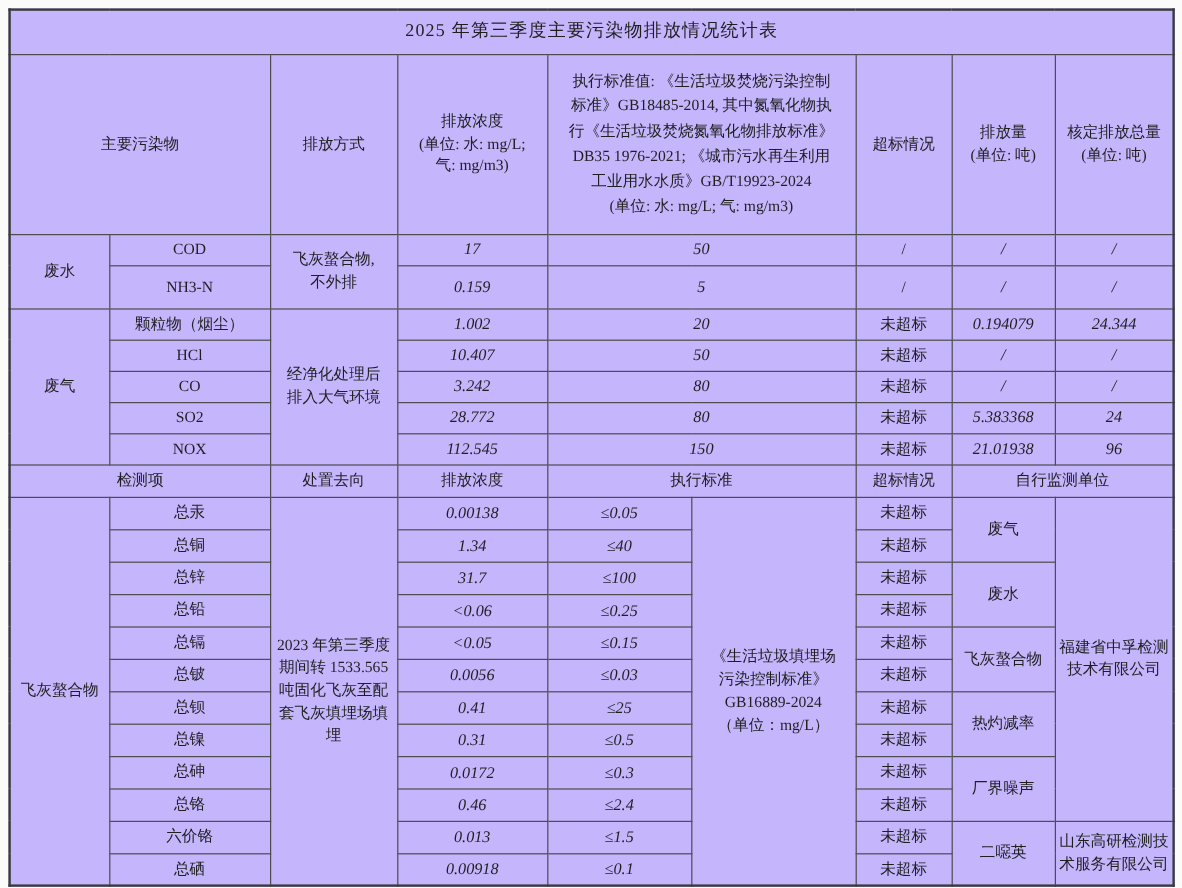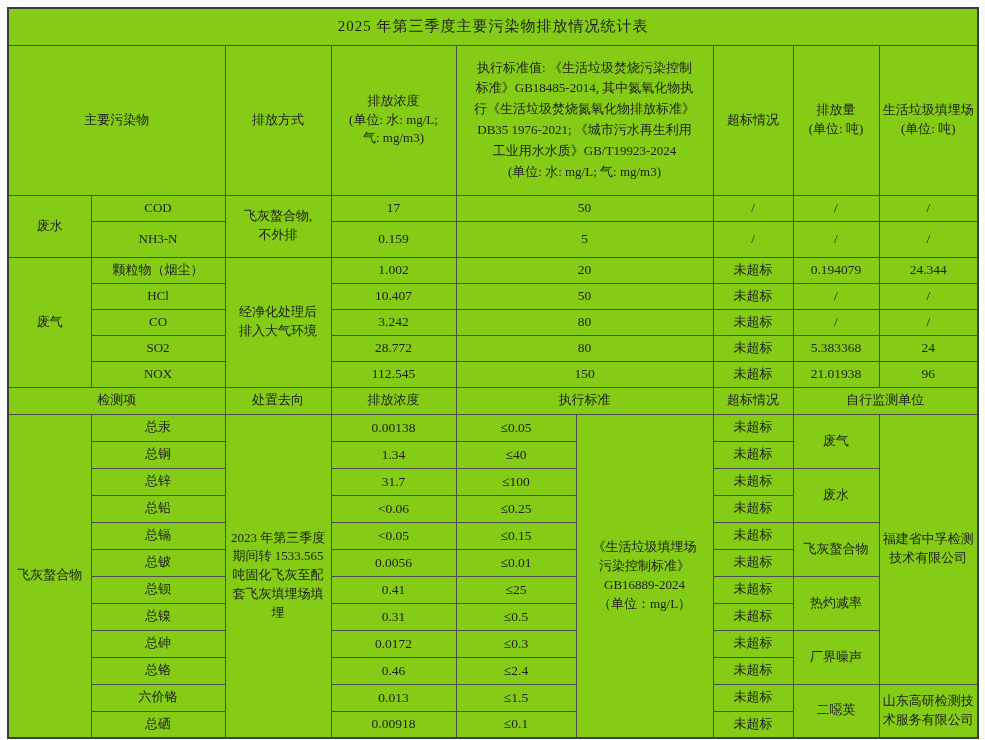--- a/index.html
+++ b/index.html
@@ -11,40 +11,40 @@
   }
   .sheet {
     position: absolute;
     left: 7px; top: 7px;
   }
   table {
     border-collapse: collapse;
     table-layout: fixed;
     width: 970px;
     height: 727px;
-    background: #84cc16;
+    background: #c4b5fd;
     border: 2px solid #3c3c3c;
   }
   td {
     border: 1px solid #4d4d4d;
     text-align: center;
     vertical-align: middle;
     font-size: 13px;
     line-height: 1.45;
     padding: 1px 3px;
     white-space: pre-line;
     overflow: hidden;
   }
   tr.title-row td {
     font-size: 15px;
     letter-spacing: 1px;
     border-bottom: 1px solid #4d4d4d;
   }
   td.std-hdr { line-height: 1.6; }
-  td.num { font-size: 13.5px; }
+  td.num { font-size: 13.5px; font-style: italic; }
 </style>
 </head>
 <body>
 
 <div class="sheet">
 <table>
   <colgroup>
     <col style="width:83px">
         <col style="width:134px">
         <col style="width:106px">
@@ -69,21 +69,21 @@
 气: mg/m3)</td>
     <td colspan="2" class="std-hdr">执行标准值: 《生活垃圾焚烧污染控制
 标准》GB18485-2014, 其中氮氧化物执
 行《生活垃圾焚烧氮氧化物排放标准》
 DB35 1976-2021; 《城市污水再生利用
 工业用水水质》GB/T19923-2024
 (单位: 水: mg/L; 气: mg/m3)</td>
     <td>超标情况</td>
     <td>排放量
 (单位: 吨)</td>
-    <td>生活垃圾填埋场
+    <td>核定排放总量
 (单位: 吨)</td>
   </tr>
 
   <tr style="height:26px">
     <td rowspan="2">废水</td>
     <td>COD</td>
     <td rowspan="2">飞灰螯合物,
 不外排</td>
     <td class="num">17</td>
     <td colspan="2" class="num">50</td>
@@ -189,21 +189,21 @@
   <tr style="height:27px">
     <td>总镉</td>
     <td class="num">&lt;0.05</td>
     <td class="num">≤0.15</td>
     <td>未超标</td>
     <td rowspan="2">飞灰螯合物</td>
   </tr>
   <tr style="height:27px">
     <td>总铍</td>
     <td class="num">0.0056</td>
-    <td class="num">≤0.01</td>
+    <td class="num">≤0.03</td>
     <td>未超标</td>
   </tr>
   <tr style="height:27px">
     <td>总钡</td>
     <td class="num">0.41</td>
     <td class="num">≤25</td>
     <td>未超标</td>
     <td rowspan="2">热灼减率</td>
   </tr>
   <tr style="height:27px">

